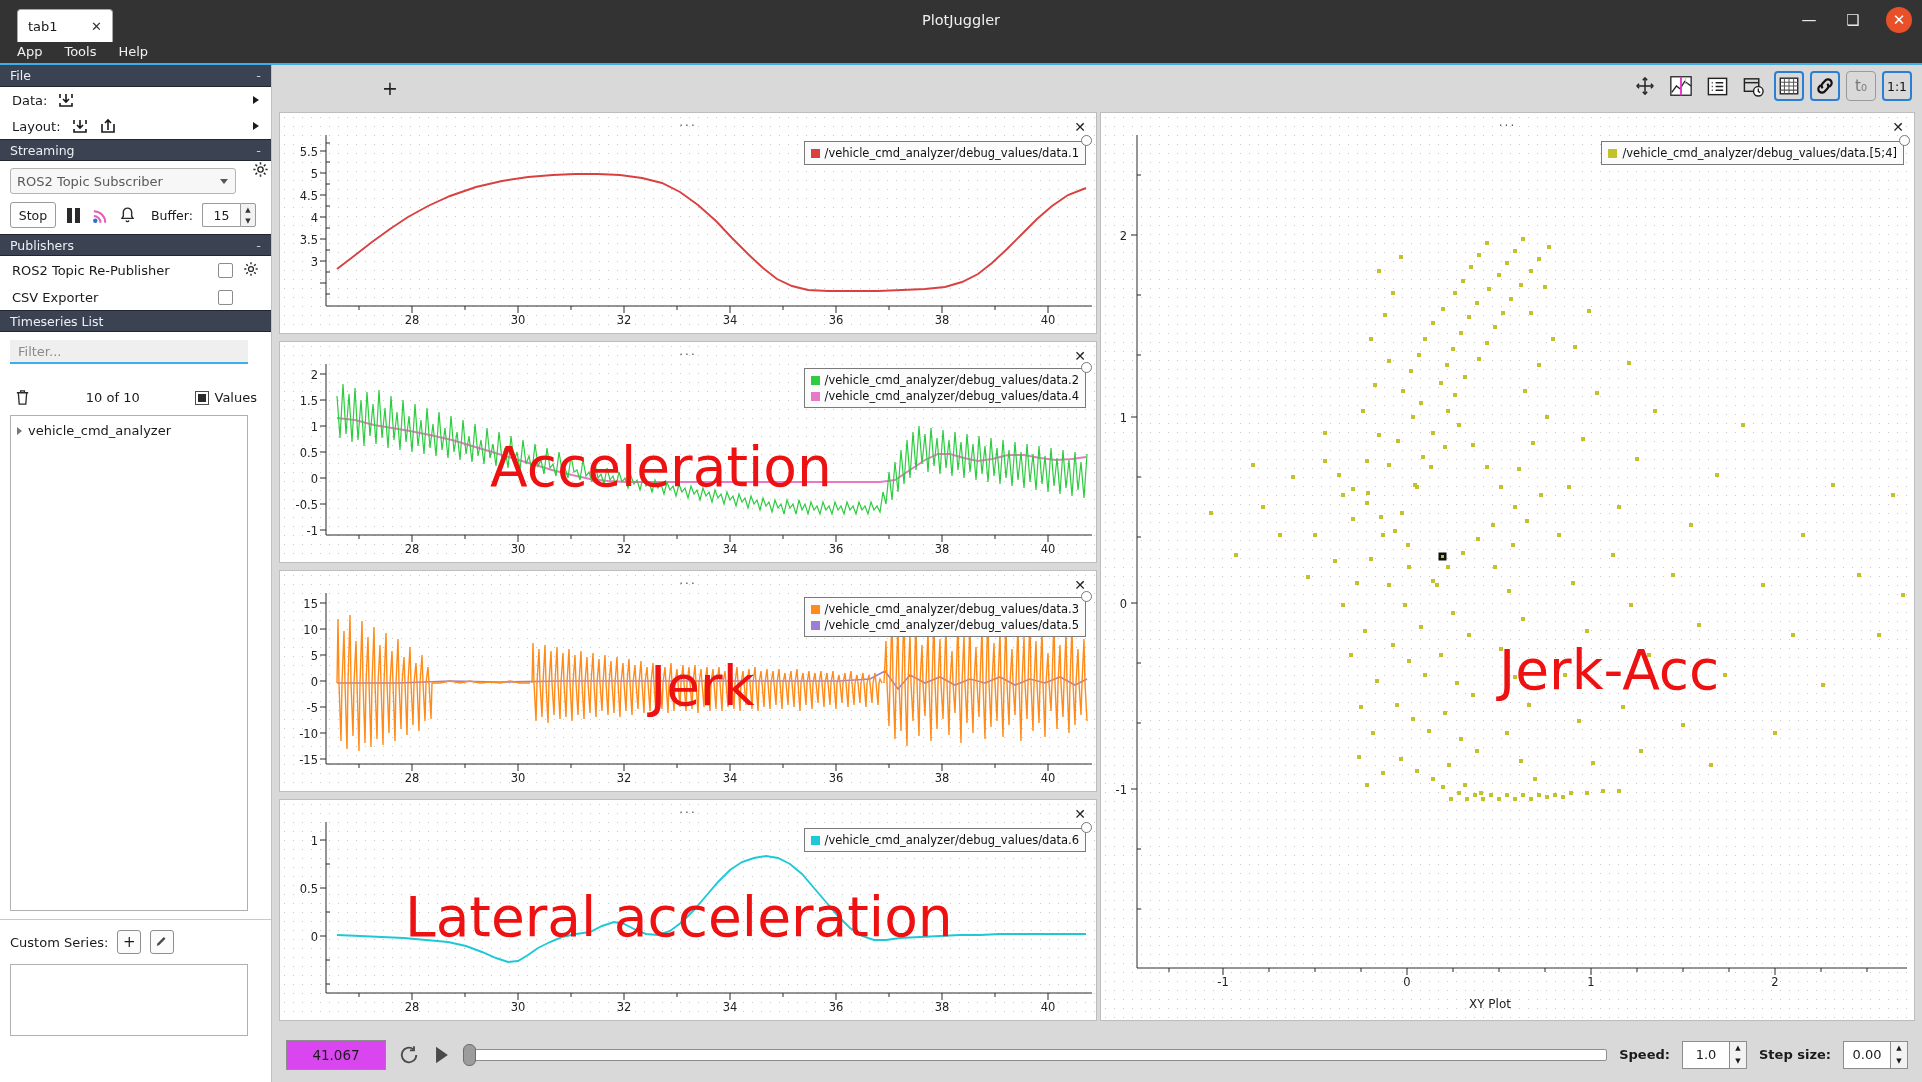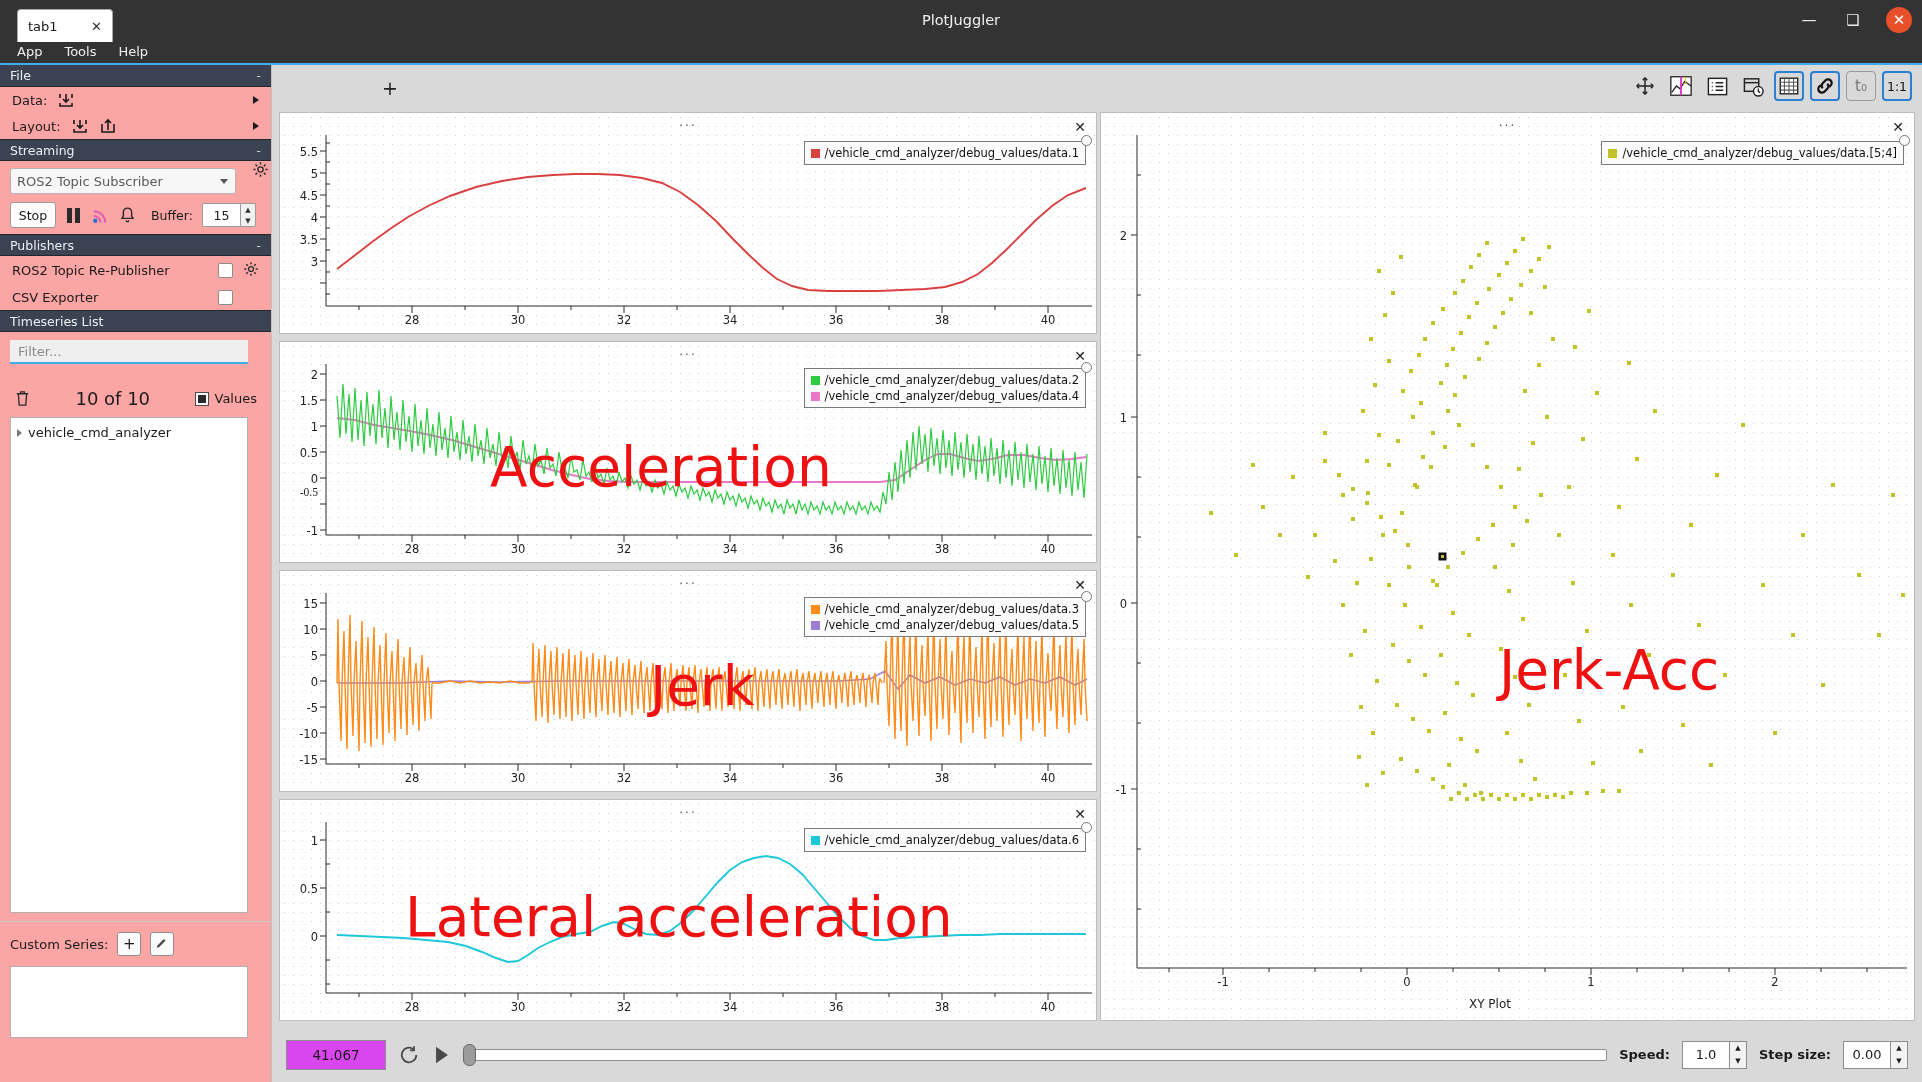--- a/index.html
+++ b/index.html
@@ -32,21 +32,21 @@
     position: absolute; top: 39px; left: 0; width: 1922px; height: 26px;
     background: #333333; display: flex; align-items: center;
     border-bottom: 2px solid #3daee9;
   }
   .menubar .mi { color: #f0f0f0; font-size: 13px; padding: 3px 11px; cursor: pointer; }
   .menubar .mi:first-child { margin-left: 6px; }
 
   
   .leftpanel {
     position: absolute; top: 65px; left: 0; width: 272px; height: 1017px;
-    background: #fca5a5; border-right: 1px solid #c0c0c0;
+    background: #ffffff; border-right: 1px solid #c0c0c0;
   }
   .section-head {
     height: 22px; background: #3b4252; color: #eceff4;
     display: flex; align-items: center; padding: 0 10px;
     font-size: 12.5px; border-bottom: 1px solid #22262e;
     justify-content: space-between; cursor: pointer;
   }
   .section-head.topline { border-top: 1px solid #22262e; }
   .section-head .collapse { font-size: 13px; color: #c8cdd6; }
 
@@ -87,21 +87,21 @@
   .pubrow { display: flex; align-items: center; padding: 5px 12px; font-size: 13px; }
   .pubrow .cb { margin-left: auto; width: 15px; height: 15px; border: 1px solid #8c8c8c;
     background: #fff; border-radius: 2px; cursor: pointer; }
   .pubrow .pgear { margin-left: 10px; cursor: pointer; }
 
   .filterbox { margin: 8px 10px 16px 10px; width: 238px; height: 24px;
     border-bottom: 2px solid #3daee9; display: flex; align-items: center;
     padding: 0 8px; font-size: 13px; color: #8a8a8a; background: #efefef; cursor: text; }
 
   .listtools { display: flex; align-items: center; padding: 8px 14px; gap: 0; }
-  .listtools .count { flex: 1; text-align: center; font-size: 18px; }
+  .listtools .count { flex: 1; text-align: center; font-size: 13px; }
   .listtools .valbox { display: flex; align-items: center; gap: 6px; font-size: 13px; cursor: pointer; }
   .chkfilled { width: 14px; height: 14px; border: 1px solid #4a4a4a; background: #fff;
     display: flex; align-items: center; justify-content: center; }
   .chkfilled i { width: 8px; height: 8px; background: #2a2a2a; display: block; }
 
   .treebox { margin: 0 10px; width: 238px; height: 496px; background: #fff;
     border: 1px solid #b0b0b0; padding: 5px 6px; overflow: hidden; }
   .treeitem { display: flex; align-items: center; gap: 6px; font-size: 13px; padding: 2px 0; cursor: pointer; }
   .tri { width: 0; height: 0; border-left: 5px solid #777;
     border-top: 4px solid transparent; border-bottom: 4px solid transparent; }
@@ -458,21 +458,21 @@
         </g>
         <path fill="none" stroke="#e879c7" stroke-width="1.9" d="M57 76 L75 78 L94 83 L112 86 L130 89 L150 93 L172 98 L192 104 L212 110 L232 116 L252 122 L272 128 L292 133 L310 137 L328 139 L348 140 L372 140 L400 140 L430 140 L460 140 L490 140 L520 140 L550 140 L580 140 L600 140 L615 138 L630 128 L645 118 L658 112 L670 112 L684 116 L698 119 L712 117 L728 113 L744 113 L760 116 L776 118 L792 117 L806 115"></path>
         <path fill="none" stroke="#2ecc40" stroke-width="1.2" d="M57 54 L60 96 L63 42 L66 92 L69 52 L72 100 L75 46 L78 98 L81 58 L84 104 L87 50 L90 94 L93 62 L96 102 L99 48 L102 96 L105 66 L108 106 L111 54 L114 98 L117 70 L120 108 L123 58 L126 100 L129 74 L132 110 L135 62 L138 104 L141 78 L144 112 L147 66 L150 106 L153 82 L156 114 L159 70 L162 108 L165 86 L168 116 L171 74 L174 110 L177 90 L180 118 L183 78 L186 112 L189 94 L192 120 L195 82 L198 114 L201 98 L204 122 L207 86 L210 116 L213 102 L216 124 L219 90 L222 118 L225 106 L228 126 L231 94 L234 120 L237 110 L240 128 L243 98 L246 122 L249 114 L252 130 L255 102 L258 124 L261 118 L264 132 L267 106 L270 126 L273 122 L276 134 L279 110 L282 128 L285 126 L288 136 L291 114 L294 130 L297 128 L300 138 L303 118 L306 134 L309 130 L312 140 L315 122 L318 136 L321 132 L324 142 L327 126 L330 138 L333 134 L336 144 L339 130 L342 140 L345 136 L348 146 L351 134 L354 142 L357 138 L360 148 L363 136 L366 144 L369 140 L372 150 L375 138 L378 146 L381 142 L384 152 L387 140 L390 148 L393 144 L396 154 L399 142 L402 150 L405 146 L408 156 L411 144 L414 152 L417 148 L420 158 L423 146 L426 154 L429 150 L432 160 L435 148 L438 156 L441 152 L444 162 L447 150 L450 158 L453 154 L456 164 L459 152 L462 160 L465 156 L468 166 L471 154 L474 162 L477 158 L480 168 L483 156 L486 164 L489 160 L492 170 L495 158 L498 166 L501 162 L504 172 L507 158 L510 166 L513 162 L516 172 L519 158 L522 168 L525 162 L528 172 L531 160 L534 168 L537 164 L540 172 L543 160 L546 168 L549 164 L552 172 L555 160 L558 168 L561 164 L564 172 L567 160 L570 168 L573 164 L576 172 L579 160 L582 168 L585 164 L588 172 L591 160 L594 168 L597 164 L600 170 L603 150 L606 162 L609 130 L612 158 L615 120 L618 150 L621 108 L624 142 L627 98 L630 136 L633 90 L636 128 L639 84 L642 122 L645 92 L648 130 L651 86 L654 124 L657 96 L660 132 L663 88 L666 126 L669 98 L672 134 L675 90 L678 128 L681 100 L684 136 L687 92 L690 130 L693 102 L696 138 L699 94 L702 132 L705 104 L708 140 L711 96 L714 134 L717 106 L720 142 L723 98 L726 136 L729 108 L732 144 L735 100 L738 138 L741 110 L744 146 L747 102 L750 140 L753 112 L756 148 L759 104 L762 142 L765 114 L768 150 L771 106 L774 144 L777 116 L780 152 L783 108 L786 146 L789 118 L792 154 L795 110 L798 148 L801 120 L804 156 L807 112"></path>
       </svg>
       <div class="axis-y" style="left:2px;top:0;width:36px;">
         <div style="position:absolute;top:26px;width:36px;">2</div>
         <div style="position:absolute;top:52px;width:36px;">1.5</div>
         <div style="position:absolute;top:78px;width:36px;">1</div>
         <div style="position:absolute;top:104px;width:36px;">0.5</div>
         <div style="position:absolute;top:130px;width:36px;">0</div>
-        <div style="position:absolute;top:144px;width:36px;font-family:Liberation Serif, serif;">-0.5</div>
+        <div style="position:absolute;top:156px;width:36px;">-0.5</div>
         <div style="position:absolute;top:182px;width:36px;">-1</div>
       </div>
       <div class="axis-x">
         <div style="position:absolute;left:112px;top:200px;width:40px;">28</div>
         <div style="position:absolute;left:218px;top:200px;width:40px;">30</div>
         <div style="position:absolute;left:324px;top:200px;width:40px;">32</div>
         <div style="position:absolute;left:430px;top:200px;width:40px;">34</div>
         <div style="position:absolute;left:536px;top:200px;width:40px;">36</div>
         <div style="position:absolute;left:642px;top:200px;width:40px;">38</div>
         <div style="position:absolute;left:748px;top:200px;width:40px;">40</div>

